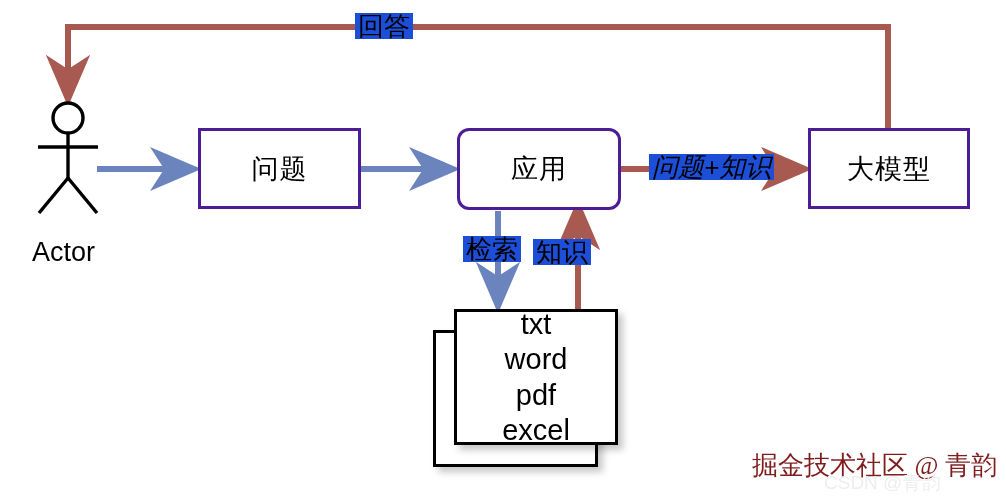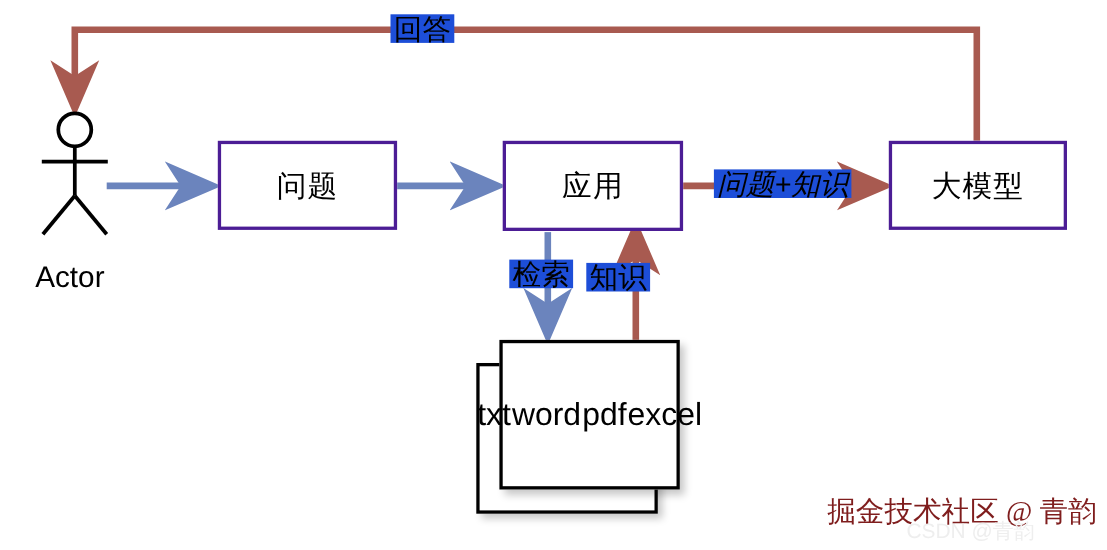--- a/index.html
+++ b/index.html
@@ -61,20 +61,21 @@
     background: #ffffff;
     box-shadow: 5px 5px 7px rgba(0,0,0,0.22);
   }
   .doc-front {
     position: absolute;
     box-sizing: border-box;
     border: 3px solid #000000;
     background: #ffffff;
     box-shadow: 5px 5px 7px rgba(0,0,0,0.22);
     display: flex;
+    flex-direction: column;
     align-items: center;
     justify-content: center;
     gap: 1px;
   }
   .doc-line {
     color: #000000;
     font-family: "Liberation Sans", sans-serif;
     font-size: 29px;
     line-height: 1.18;
     text-align: center;
@@ -146,21 +147,21 @@
     <line x1="46" y1="78" x2="17" y2="113" stroke="#000000" stroke-width="3.4"></line>
     <line x1="46" y1="78" x2="75" y2="113" stroke="#000000" stroke-width="3.4"></line>
   </svg>
 
   <div class="actor-label" style="left:32px; top:237px;">Actor</div>
 
   <div class="node-box" style="left:198px; top:128px; width:163px; height:81px;">
     <span>问题</span>
   </div>
 
-  <div class="node-box" style="left:457px; top:128px; width:164px; height:82px;">
+  <div class="node-box" style="left:457px; top:128px; width:164px; height:82px;border-radius:12px;">
     <span>应用</span>
   </div>
 
   <div class="node-box" style="left:808px; top:128px; width:162px; height:81px;">
     <span>大模型</span>
   </div>
 
   <div class="doc-back" style="left:433px; top:330px; width:165px; height:137px;"></div>
 
   <div class="doc-front" style="left:454px; top:309px; width:164px; height:136px;">

